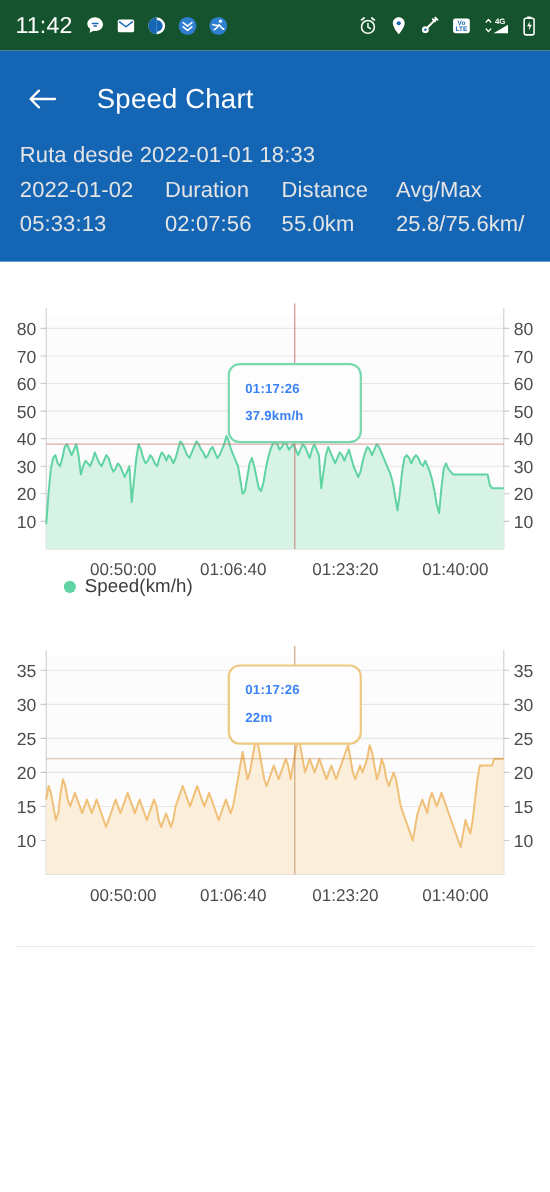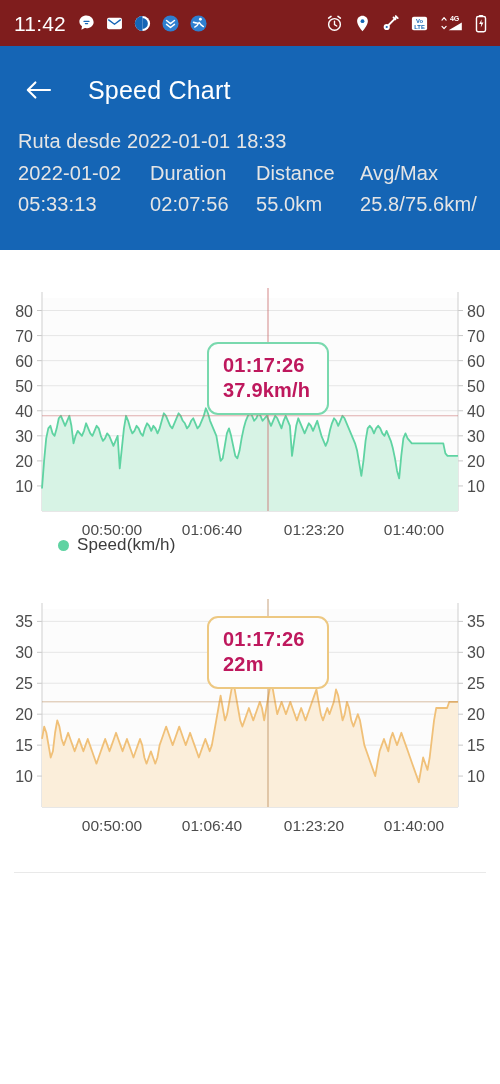--- a/index.html
+++ b/index.html
@@ -6,42 +6,42 @@
   html, body {
     width: 500px; height: 1084px;
     background: #ffffff;
     font-family: "Liberation Sans", sans-serif;
     overflow: hidden;
   }
 
   
   .status-bar {
     height: 46px;
-    background: #7f1d1d;
+    background: #14532d;
     display: flex;
     align-items: center;
     padding: 1px 12px 0 14px;
     color: #ffffff;
   }
   .status-time {
     font-size: 21px;
     font-weight: 400;
     letter-spacing: .2px;
     margin-right: 11px;
     line-height: 1;
   }
   .status-left-icons { display: flex; align-items: center; gap: 9px; flex: 0 0 auto; }
   .status-spacer { flex: 1 1 auto; }
   .status-right-icons { display: flex; align-items: center; gap: 9px; }
   .sicon { display: block; }
 
   
   .app-bar {
     background: #1565b5;
-    padding: 16px 0 12px 0;
+    padding: 16px 0 0 0;
   }
   .app-bar-top {
     display: flex;
     align-items: center;
     height: 56px;
     padding: 0 22px;
   }
   .back-btn {
     width: 34px; height: 34px;
     display: flex; align-items: center; justify-content: center;
@@ -135,23 +135,23 @@
   }
   .tooltip.speed {
     border: 2px solid #79d9ae;
     left: 193px; top: 64px;
   }
   .tooltip.alt {
     border: 2px solid #edc882;
     left: 193px; top: 27px;
   }
   .tt-line {
-    font-size: 20px;
+    font-size: 12px;
     font-weight: bold;
-    color: #be185d;
+    color: #3b82f6;
     line-height: 25px;
     letter-spacing: .2px;
   }
 </style>
 </head>
 <body>
 
 <div class="status-bar">
   <span class="status-time">11:42</span>
   <span class="status-left-icons">

